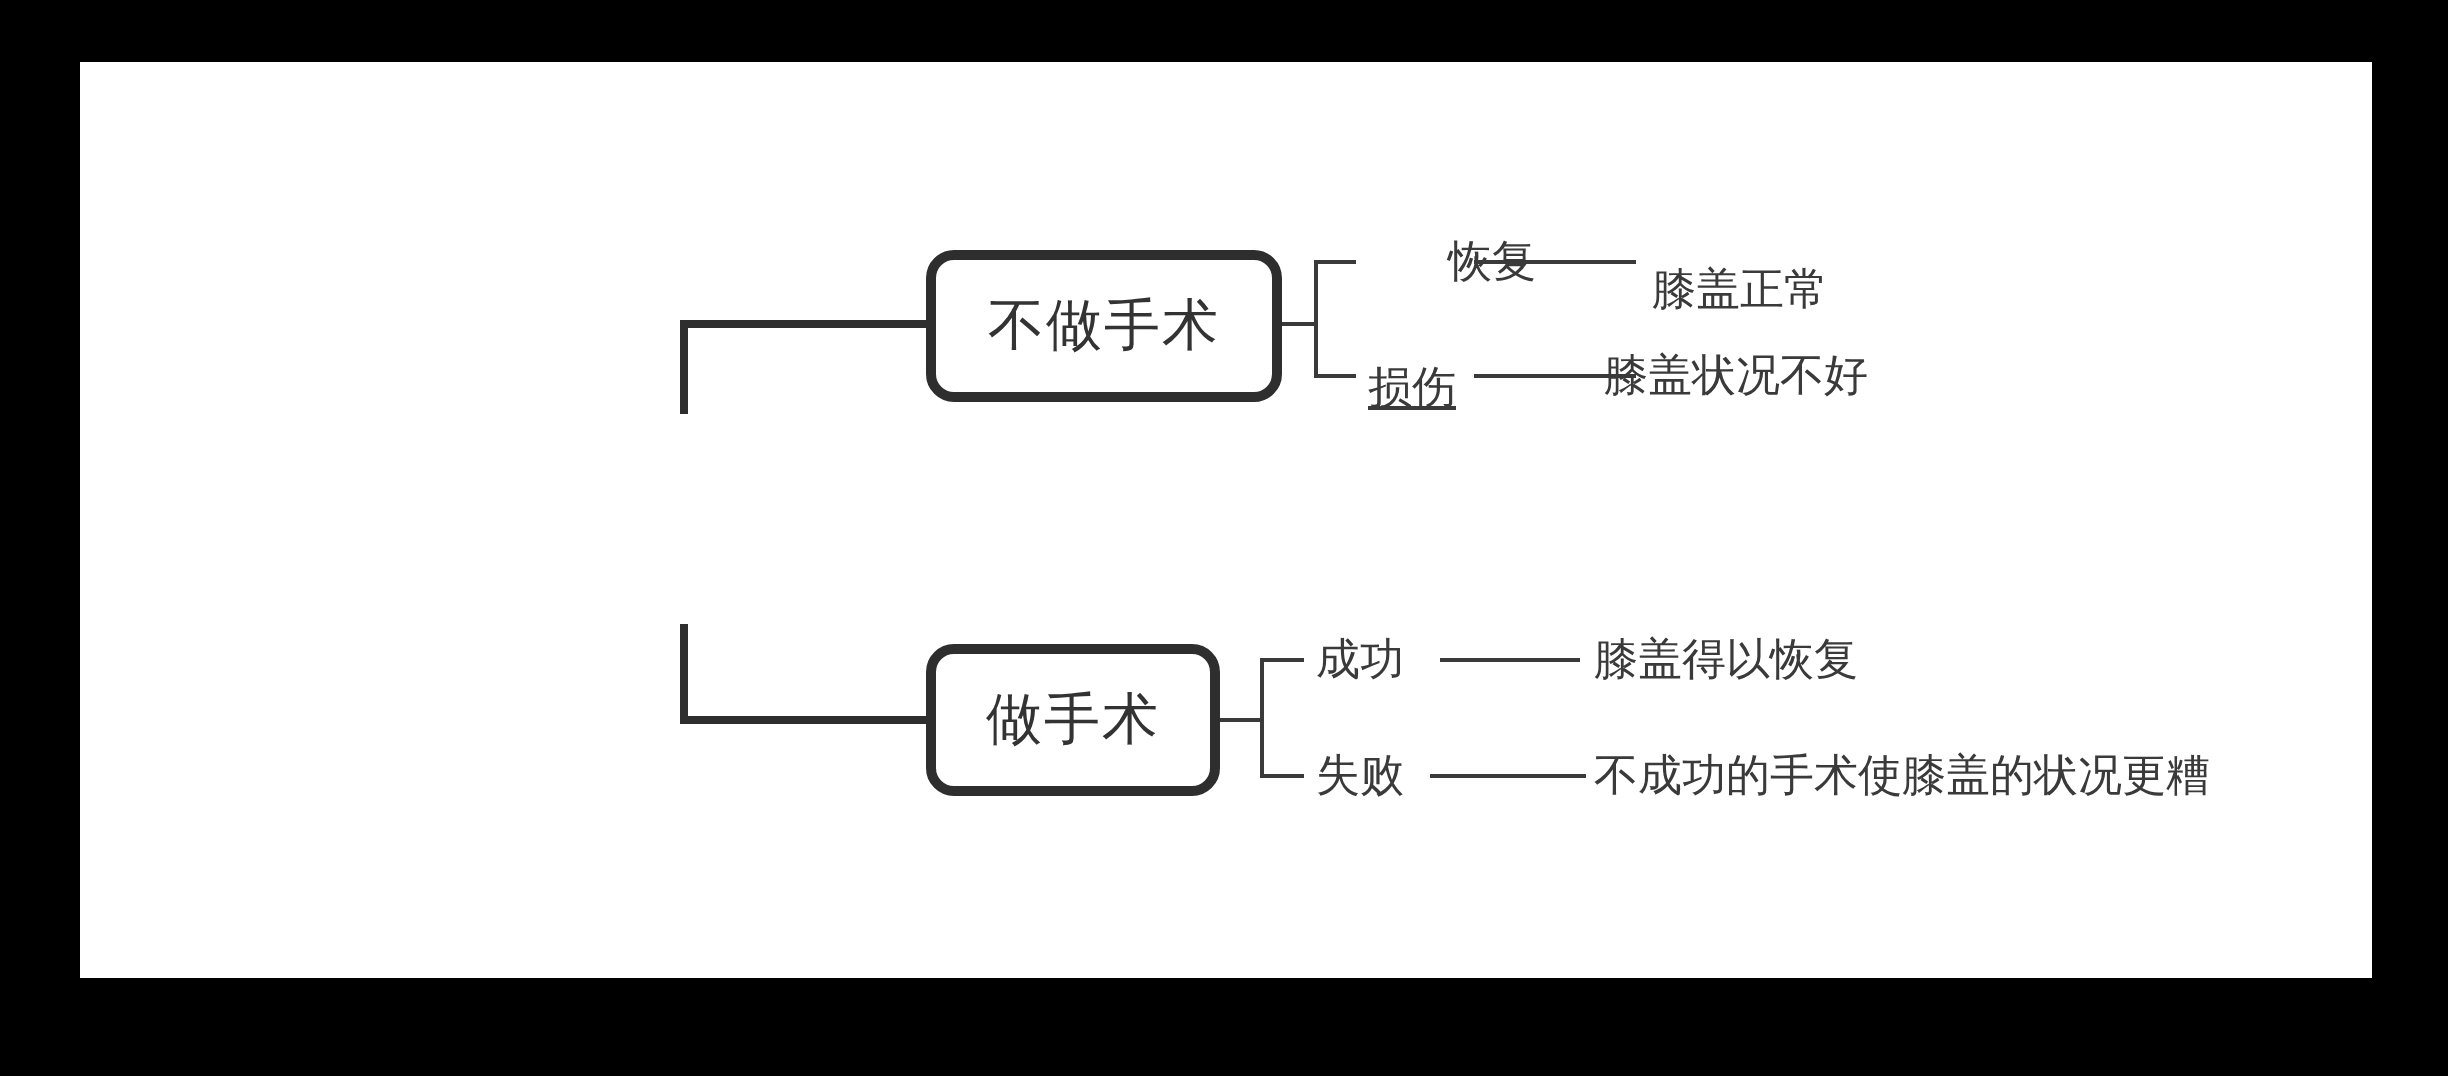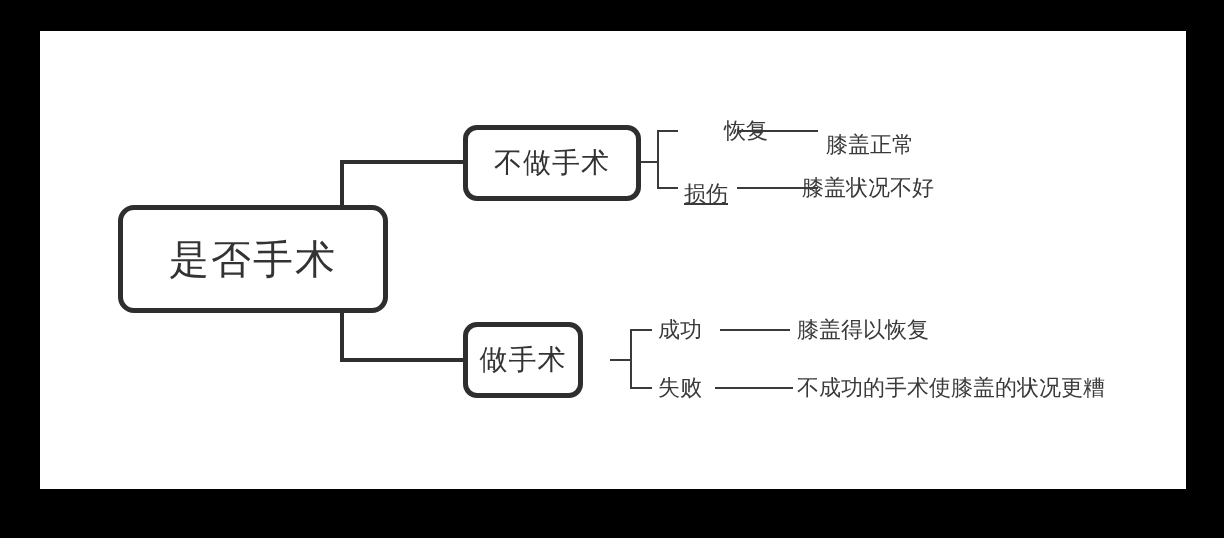--- a/index.html
+++ b/index.html
@@ -15,21 +15,21 @@
   }
   .node{
     position:absolute;box-sizing:border-box;
     border:5px solid var(--node-border,#2e2e2e);
     background:var(--canvas,#fff);
     display:flex;align-items:center;justify-content:center;
     color:var(--node-text,#333);font-weight:normal;white-space:nowrap;
   }
   .node.root{left:78px;top:174px;width:270px;height:108px;border-radius:16px;font-size:40px;letter-spacing:2px;}
   .node.b1{left:423px;top:94px;width:178px;height:76px;border-radius:14px;font-size:28px;letter-spacing:1px;}
-  .node.b2{left:423px;top:291px;width:120px;height:76px;border-radius:14px;font-size:28px;letter-spacing:1px;}
+  .node.b2{left:423px;top:291px;width:147px;height:76px;border-radius:14px;font-size:28px;letter-spacing:1px;}
   .thick{position:absolute;background:var(--connector,#2e2e2e);}
   .thin{position:absolute;background:var(--leaf-line,#3a3a3a);}
   .leaf{
     position:absolute;height:28px;line-height:28px;font-size:22px;
     color:var(--leaf-text,#3a3a3a);white-space:nowrap;
   }
   
   .c1v{left:300px;top:129px;width:4px;height:47px;}
   .c1h{left:300px;top:129px;width:123px;height:4px;}
   .c2v{left:300px;top:281px;width:4px;height:50px;}
@@ -61,21 +61,20 @@
 </head>
 <body>
 
 <div class="canvas">
 
   <div class="thick c1v"></div>
   <div class="thick c1h"></div>
   <div class="thick c2v"></div>
   <div class="thick c2h"></div>
 
-  <div class="node root">是否手术</div>
   <div class="node b1">不做手术</div>
   <div class="node b2">做手术</div>
 
   <div class="thin stub1"></div>
   <div class="thin vert1"></div>
   <div class="thin tick1a"></div>
   <div class="thin tick1b"></div>
   <div class="thin line1a"></div>
   <div class="thin line1b"></div>
 

